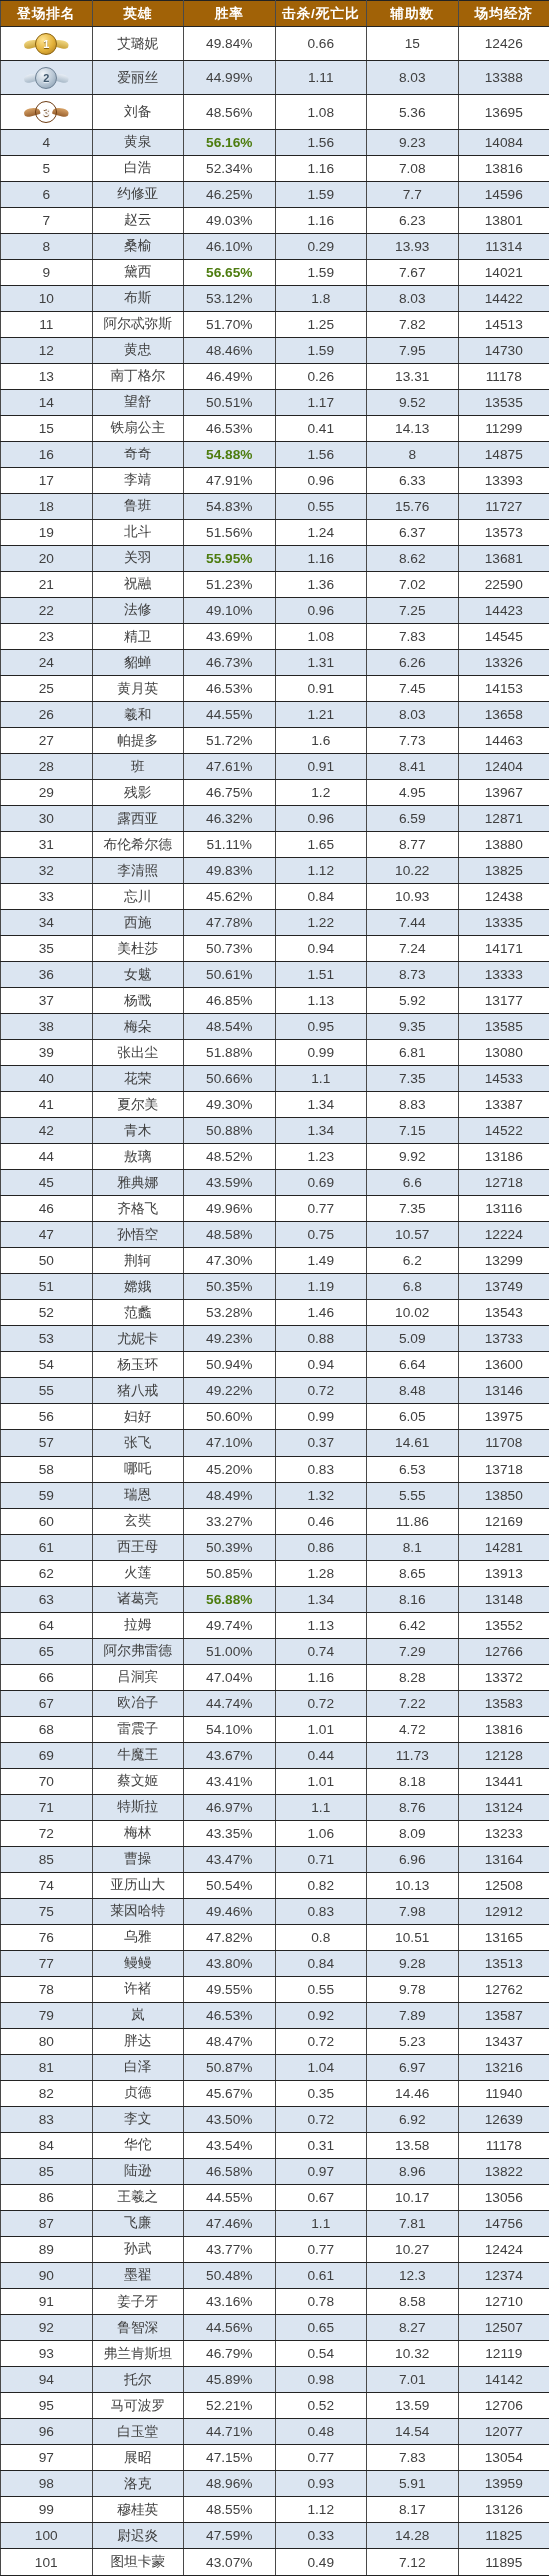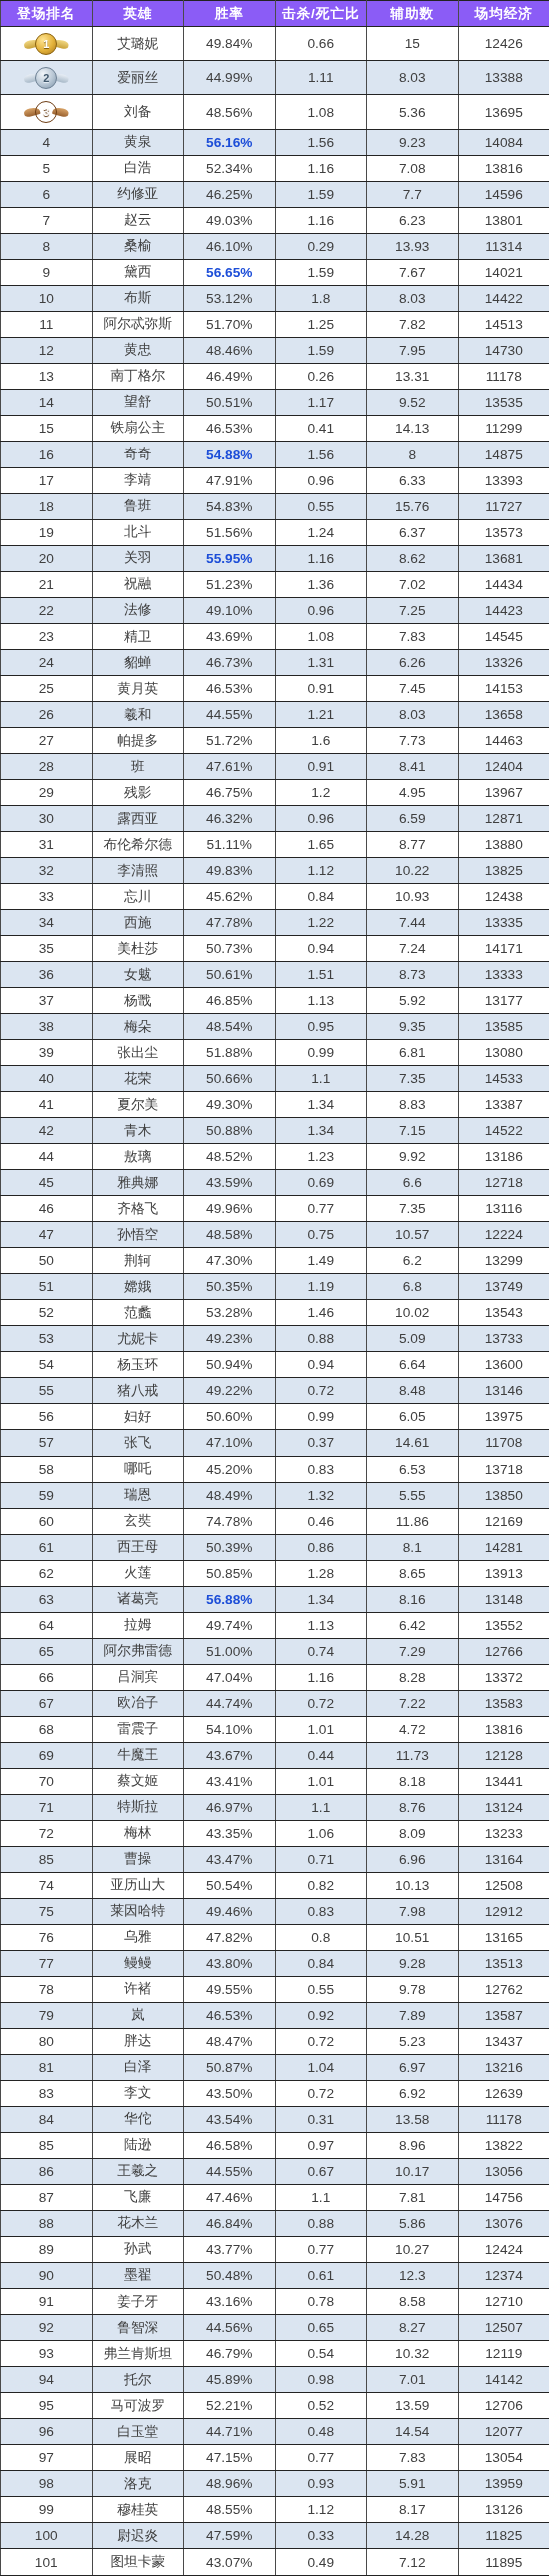--- a/index.html
+++ b/index.html
@@ -4,24 +4,24 @@
 <style>
   html,body{margin:0;padding:0;background:#ffffff;}
   body{width:550px;font-family:"Liberation Sans","DejaVu Sans",sans-serif;}
   .wrap{width:550px;height:2576px;box-sizing:border-box;}
   table{width:550px;height:2576px;border-collapse:collapse;table-layout:fixed;
         border:1.8px solid #232323;}
   th,td{box-sizing:border-box;text-align:center;vertical-align:middle;padding:0;
         border-left:0.9px solid #4a4a4a;border-right:0.9px solid #4a4a4a;
         border-top:1.8px solid #232323;border-bottom:1.8px solid #232323;}
   thead tr{height:26px;}
-  th{background:#8b5cf6;color:#ffffff;font-size:13.7px;font-weight:bold;letter-spacing:0.9px;}
+  th{background:#a16207;color:#ffffff;font-size:13.7px;font-weight:bold;letter-spacing:0.9px;}
   td{font-size:13.7px;color:#3f3f3f;background:#ffffff;}
   tbody tr:nth-child(even) td{background:#dbe5f1;}
-  td.red{color:#1d4ed8;font-weight:bold;margin-top:46px;}
+  td.red{color:#4d7c0f;font-weight:bold;margin-top:46px;}
   
   .medal-wrap{position:relative;display:inline-block;width:46px;height:24px;vertical-align:middle;}
   .medal-wing{position:absolute;top:8.2px;width:15.6px;height:8.2px;border-radius:70% 100% 20% 60%;}
   .medal-wing.left{left:0.9px;transform:rotate(-14deg);}
   .medal-wing.right{right:0.9px;transform:scaleX(-1) rotate(-14deg);}
   .medal-circle{position:absolute;left:50%;top:0.9px;transform:translateX(-50%);
     width:20px;height:20px;border-radius:50%;display:flex;align-items:center;justify-content:center;
     font-size:11px;font-weight:bold;color:#fff;}
   .medal-gold  .medal-wing{background:linear-gradient(180deg,#f2d985,#c9a23a);}
   .medal-gold  .medal-circle{background:radial-gradient(circle at 35% 30%,#ffe493,#e3b23a 55%,#a8761a);
@@ -208,21 +208,21 @@
           <td>1.16</td>
           <td>8.62</td>
           <td>13681</td>
         </tr>
         <tr>
           <td>21</td>
           <td>祝融</td>
           <td>51.23%</td>
           <td>1.36</td>
           <td>7.02</td>
-          <td>14434</td>
+          <td>22590</td>
         </tr>
         <tr>
           <td>22</td>
           <td>法修</td>
           <td>49.10%</td>
           <td>0.96</td>
           <td>7.25</td>
           <td>14423</td>
         </tr>
         <tr>
@@ -493,21 +493,21 @@
           <td>59</td>
           <td>瑞恩</td>
           <td>48.49%</td>
           <td>1.32</td>
           <td>5.55</td>
           <td>13850</td>
         </tr>
         <tr>
           <td>60</td>
           <td>玄奘</td>
-          <td>74.78%</td>
+          <td>33.27%</td>
           <td>0.46</td>
           <td>11.86</td>
           <td>12169</td>
         </tr>
         <tr>
           <td>61</td>
           <td>西王母</td>
           <td>50.39%</td>
           <td>0.86</td>
           <td>8.1</td>
@@ -667,20 +667,28 @@
         </tr>
         <tr>
           <td>81</td>
           <td>白泽</td>
           <td>50.87%</td>
           <td>1.04</td>
           <td>6.97</td>
           <td>13216</td>
         </tr>
         <tr>
+          <td>82</td>
+          <td>贞德</td>
+          <td>45.67%</td>
+          <td>0.35</td>
+          <td>14.46</td>
+          <td>11940</td>
+        </tr>
+        <tr>
           <td>83</td>
           <td>李文</td>
           <td>43.50%</td>
           <td>0.72</td>
           <td>6.92</td>
           <td>12639</td>
         </tr>
         <tr>
           <td>84</td>
           <td>华佗</td>
@@ -707,28 +715,20 @@
         </tr>
         <tr>
           <td>87</td>
           <td>飞廉</td>
           <td>47.46%</td>
           <td>1.1</td>
           <td>7.81</td>
           <td>14756</td>
         </tr>
         <tr>
-          <td>88</td>
-          <td>花木兰</td>
-          <td>46.84%</td>
-          <td>0.88</td>
-          <td>5.86</td>
-          <td>13076</td>
-        </tr>
-        <tr>
           <td>89</td>
           <td>孙武</td>
           <td>43.77%</td>
           <td>0.77</td>
           <td>10.27</td>
           <td>12424</td>
         </tr>
         <tr>
           <td>90</td>
           <td>墨翟</td>

